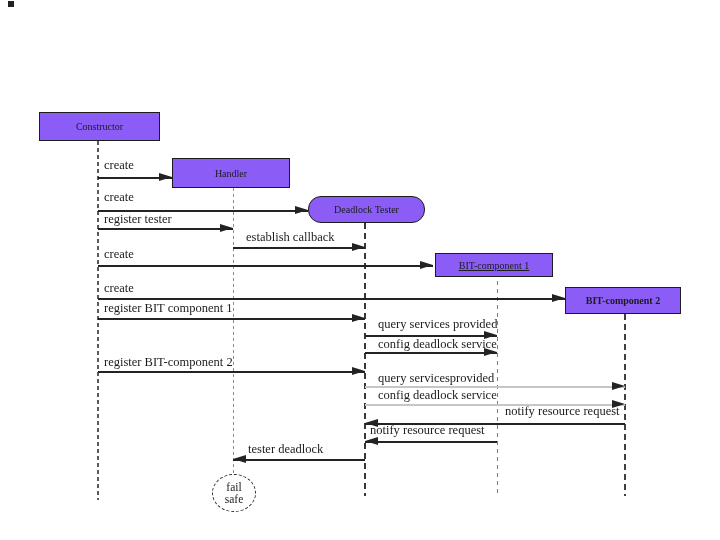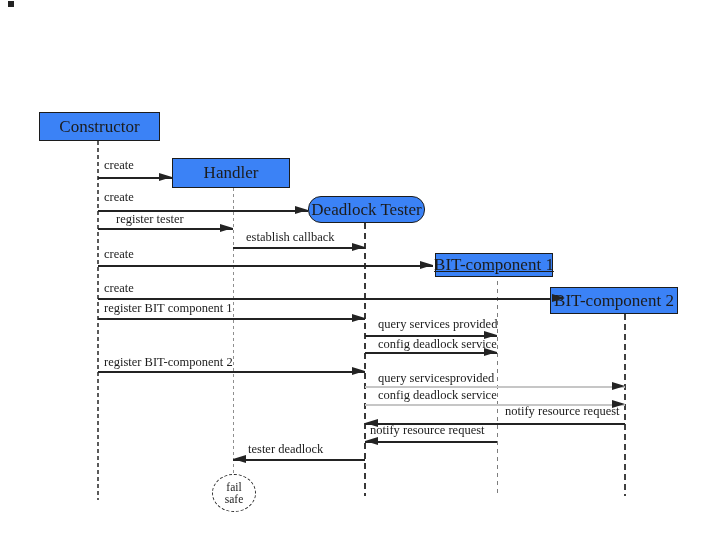--- a/index.html
+++ b/index.html
@@ -7,23 +7,23 @@
     position:relative;width:720px;height:540px;background:#ffffff;overflow:hidden;
     font-family:"Liberation Serif", serif;
   }
   .slide-title{
     position:absolute;left:0;top:24px;width:720px;text-align:center;
     font-family:"Liberation Sans", sans-serif;font-size:44px;font-weight:400;
     color:#141414;letter-spacing:0px;white-space:nowrap;
   }
   .speck{position:absolute;left:8px;top:1px;width:6px;height:6px;background:#222;}
   .actor-box{
-    position:absolute;box-sizing:border-box;border:1.6px solid #1c1c1c;background:#3b82f6;
+    position:absolute;box-sizing:border-box;border:1.6px solid #1c1c1c;background:#8b5cf6;
     display:flex;align-items:center;justify-content:center;
-    font-size:17px;color:#1c1c1c;white-space:nowrap;z-index:3;
+    font-size:10px;color:#1c1c1c;white-space:nowrap;z-index:3;
   }
   .lifeline{position:absolute;z-index:1;}
   .msg-line{position:absolute;height:1.5px;z-index:2;}
   .arrowhead{position:absolute;width:0;height:0;z-index:4;}
   .msg-label{
     position:absolute;font-size:12.5px;color:#1c1c1c;white-space:nowrap;z-index:3;
     line-height:1.1;
   }
   .terminator{
     position:absolute;box-sizing:border-box;border:1.4px dashed #2a2a2a;border-radius:50%;
@@ -40,30 +40,30 @@
   <div id="diagram">
       <div class="lifeline" style="left: 97px; top: 141px; width: 2px; height: 359px; background: repeating-linear-gradient(rgb(90, 90, 90) 0px, rgb(90, 90, 90) 4px, transparent 4px, transparent 7px);"></div>
       <div class="actor-box" style="left: 39px; top: 112px; width: 121px; height: 29px;">Constructor</div>
       <div class="lifeline" style="left: 232.5px; top: 188px; width: 1px; height: 286px; background: repeating-linear-gradient(rgb(143, 143, 143) 0px, rgb(143, 143, 143) 3px, transparent 3px, transparent 6px);"></div>
       <div class="actor-box" style="left: 172px; top: 158px; width: 118px; height: 30px;">Handler</div>
       <div class="lifeline" style="left: 364px; top: 223px; width: 2px; height: 273px; background: repeating-linear-gradient(rgb(56, 56, 56) 0px, rgb(56, 56, 56) 6px, transparent 6px, transparent 10px);"></div>
       <div class="actor-box" style="left: 308px; top: 196px; width: 117px; height: 27px; border-radius: 13px;">Deadlock Tester</div>
       <div class="lifeline" style="left: 496.5px; top: 281px; width: 1px; height: 215px; background: repeating-linear-gradient(rgb(125, 125, 125) 0px, rgb(125, 125, 125) 4px, transparent 4px, transparent 8px);"></div>
       <div class="actor-box" style="left: 435px; top: 253px; width: 118px; height: 24px; text-decoration: underline;">BIT-component 1</div>
       <div class="lifeline" style="left: 624px; top: 314px; width: 2px; height: 182px; background: repeating-linear-gradient(rgb(64, 64, 64) 0px, rgb(64, 64, 64) 6px, transparent 6px, transparent 10px);"></div>
-      <div class="actor-box" style="left: 550px; top: 287px; width: 128px; height: 27px;">BIT-component 2</div>
+      <div class="actor-box" style="left: 565px; top: 287px; width: 116px; height: 27px; font-weight: bold;">BIT-component 2</div>
       <div class="msg-line" style="left: 98px; width: 74px; top: 177px; background: rgb(35, 35, 35);"></div>
       <div class="arrowhead" style="top: 173.2px; border-top: 4.5px solid transparent; border-bottom: 4.5px solid transparent; left: 159px; border-left: 13px solid rgb(35, 35, 35);"></div>
       <div class="msg-label" style="left: 104px; top: 159px;">create</div>
       <div class="msg-line" style="left: 98px; width: 210px; top: 210px; background: rgb(35, 35, 35);"></div>
       <div class="arrowhead" style="top: 206.2px; border-top: 4.5px solid transparent; border-bottom: 4.5px solid transparent; left: 295px; border-left: 13px solid rgb(35, 35, 35);"></div>
       <div class="msg-label" style="left: 104px; top: 191px;">create</div>
       <div class="msg-line" style="left: 98px; width: 135px; top: 228px; background: rgb(35, 35, 35);"></div>
       <div class="arrowhead" style="top: 224.2px; border-top: 4.5px solid transparent; border-bottom: 4.5px solid transparent; left: 220px; border-left: 13px solid rgb(35, 35, 35);"></div>
-      <div class="msg-label" style="left: 116px; top: 213px; text-align: right;">register tester</div>
+      <div class="msg-label" style="left: 104px; top: 213px; text-align: right;">register tester</div>
       <div class="msg-line" style="left: 233px; width: 132px; top: 247px; background: rgb(35, 35, 35);"></div>
       <div class="arrowhead" style="top: 243.2px; border-top: 4.5px solid transparent; border-bottom: 4.5px solid transparent; left: 352px; border-left: 13px solid rgb(35, 35, 35);"></div>
       <div class="msg-label" style="left: 246px; top: 231px; text-align: right;">establish callback</div>
       <div class="msg-line" style="left: 98px; width: 335px; top: 265px; background: rgb(35, 35, 35);"></div>
       <div class="arrowhead" style="top: 261.2px; border-top: 4.5px solid transparent; border-bottom: 4.5px solid transparent; left: 420px; border-left: 13px solid rgb(35, 35, 35);"></div>
       <div class="msg-label" style="left: 104px; top: 248px;">create</div>
       <div class="msg-line" style="left: 98px; width: 467px; top: 298px; background: rgb(35, 35, 35);"></div>
       <div class="arrowhead" style="top: 294.2px; border-top: 4.5px solid transparent; border-bottom: 4.5px solid transparent; left: 552px; border-left: 13px solid rgb(35, 35, 35);"></div>
       <div class="msg-label" style="left: 104px; top: 282px;">create</div>
       <div class="msg-line" style="left: 98px; width: 267px; top: 318px; background: rgb(35, 35, 35);"></div>

